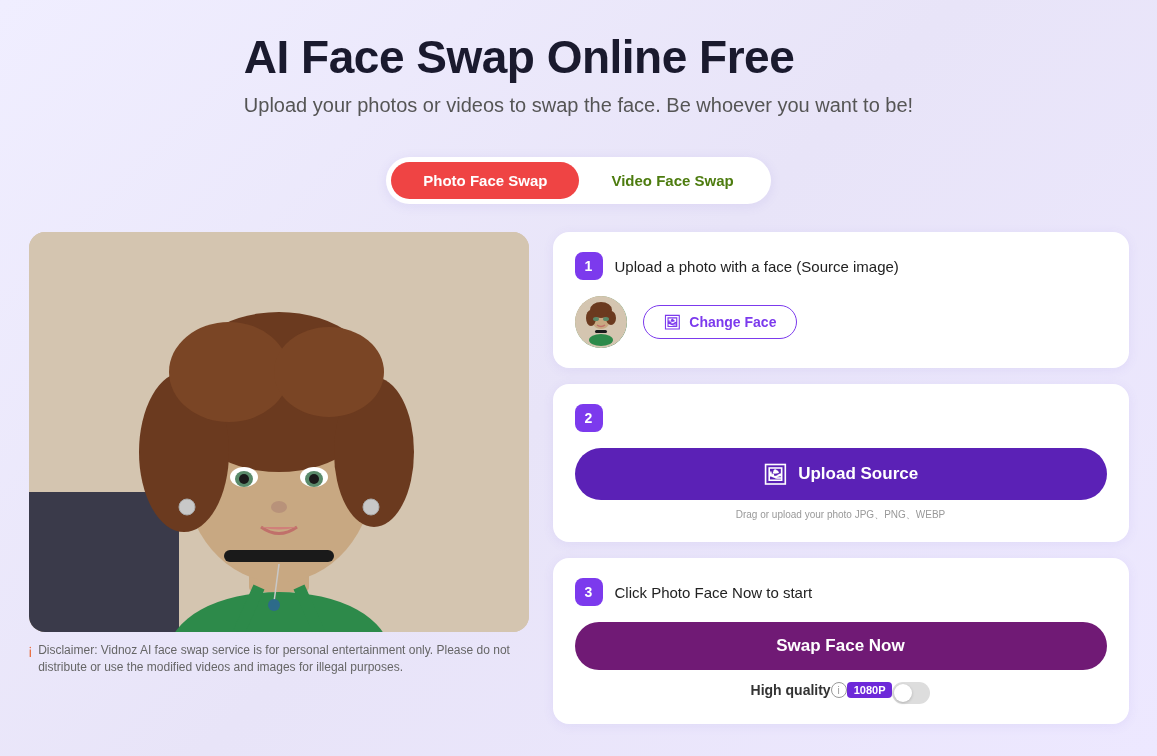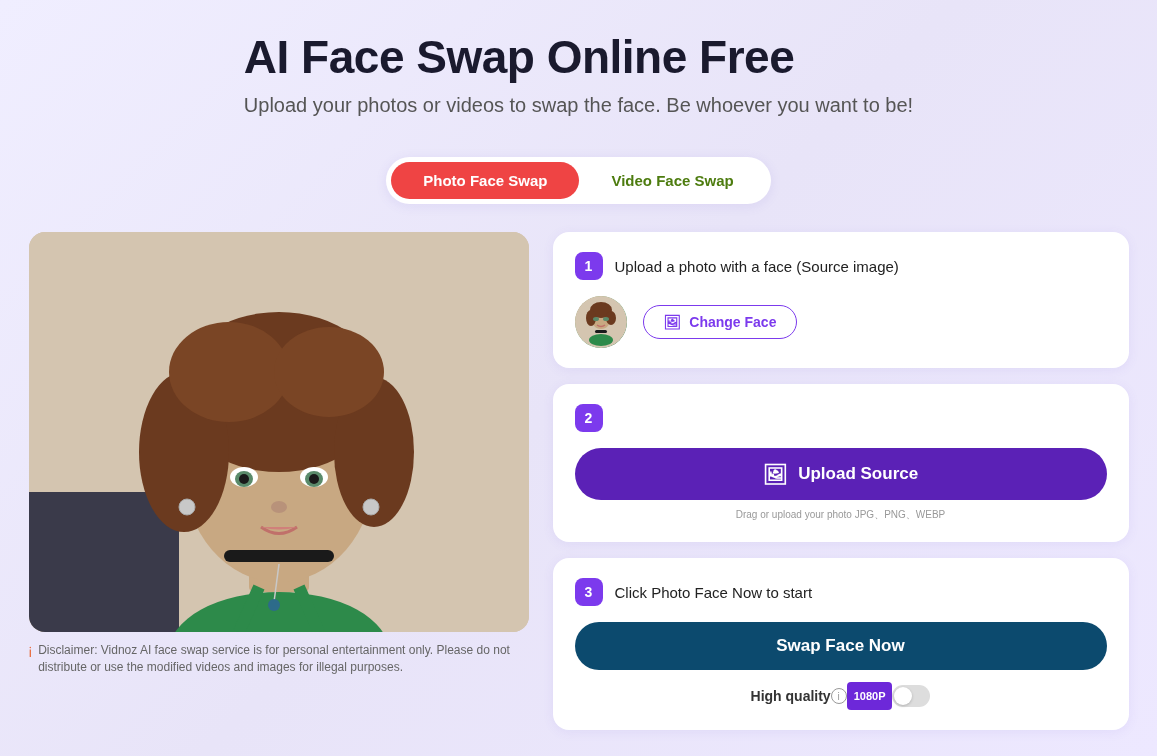--- a/index.html
+++ b/index.html
@@ -174,34 +174,34 @@
     }
     .drag-hint {
       text-align: center;
       font-size: 10px;
       color: #999;
     }
     .swap-face-btn {
       display: flex;
       align-items: center;
       justify-content: center;
-      background: #0c4a6e;
+      background: #701a75;
       color: white;
       border: none;
       border-radius: 50px;
       padding: 14px 30px;
       font-size: 17px;
       font-weight: 700;
       cursor: not-allowed;
       width: 100%;
       margin-bottom: 12px;
     }
     .quality-row {
       display: flex;
-      align-items: center;
+      align-items: flex-start;
       justify-content: center;
     }
     .quality-label {
       font-size: 14px;
       color: #333;
       font-weight: 600;
     }
     .quality-info {
       width: 16px;
       height: 16px;
@@ -211,21 +211,21 @@
       align-items: center;
       justify-content: center;
       font-size: 10px;
       color: #999;
     }
     .quality-badge {
       background: #6d28d9;
       color: white;
       font-size: 11px;
       font-weight: 700;
-      padding: 8px 7px;
+      padding: 2px 7px;
       border-radius: 4px;
     }
     .toggle {
       width: 38px;
       height: 22px;
       background: #ddd;
       border-radius: 50px;
       position: relative;
       cursor: pointer;
     }

